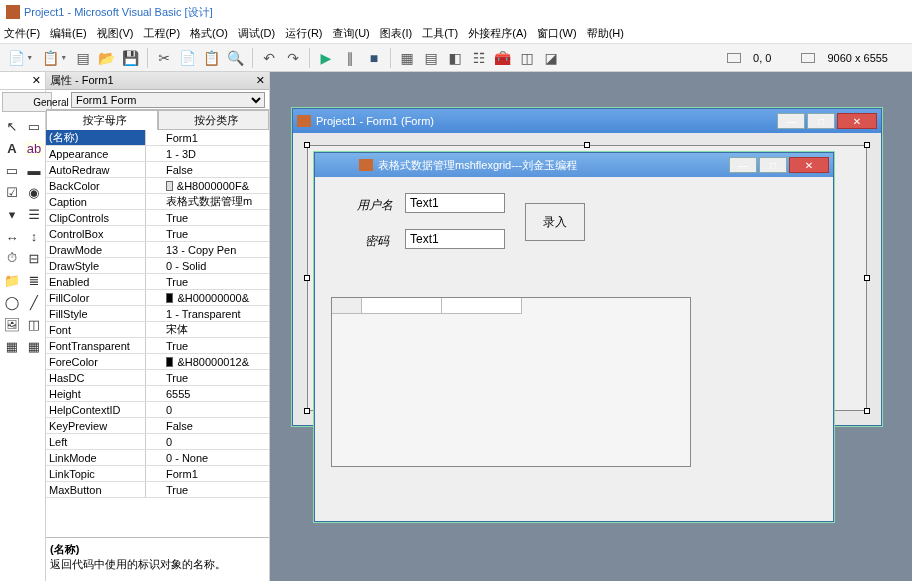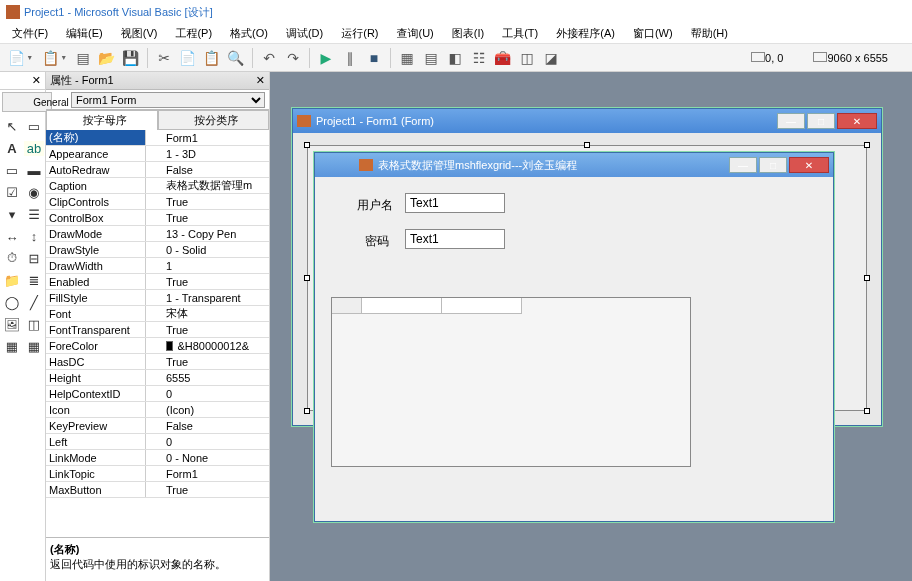--- a/index.html
+++ b/index.html
@@ -1,28 +1,28 @@
 <!DOCTYPE html>
 <html><head>
 <meta charset="utf-8">
 <style>
 * { box-sizing: border-box; margin: 0; padding: 0; font-family: "MS Sans Serif", Tahoma, sans-serif; font-size: 11px; }
 body { background: #fff; width: 912px; height: 581px; overflow: hidden; position: relative; }
 .titlebar { height: 24px; display: flex; align-items: center; padding: 0 6px; color: #2b6fc4; font-size: 13px; }
 .titlebar .icon { width: 14px; height: 14px; margin-right: 4px; background: #b85c2e; display: inline-block; }
 .menubar { height: 20px; display: flex; align-items: center; padding: 0 4px; gap: 10px; border-bottom: 1px solid #e0e0e0; }
-.menubar span { cursor: default; margin-left: 8px; }
+.menubar span { cursor: default; }
 .toolbar { height: 28px; display: flex; align-items: center; padding: 0 4px; gap: 2px; border-bottom: 1px solid #d0d0d0; background: #f4f4f4; }
 .tbtn { width: 22px; height: 22px; display: inline-flex; align-items: center; justify-content: center; border: 1px solid transparent; color: #555; cursor: pointer; }
 .tbtn.dd { width: 32px; position: relative; }
 .tbtn.dd::after { content: "▾"; font-size: 8px; margin-left: 2px; color: #666; }
 .tbtn .g { font-size: 14px; }
 .sep { width: 1px; height: 20px; background: #ccc; margin: 0 3px; }
 .coords { margin-left: auto; display: flex; gap: 30px; padding-right: 20px; }
-.coords span { display: inline-flex; align-items: flex-start; gap: 0; }
+.coords span { display: inline-flex; align-items: center; gap: 12px; }
 .csym { width: 14px; height: 10px; border: 1px solid #888; }
 .main { display: flex; height: calc(581px - 24px - 20px - 28px); }
 .toolbox { width: 46px; background: #fff; border-right: 1px solid #d0d0d0; display: flex; flex-direction: column; }
 .toolbox-closer { height: 18px; display: flex; justify-content: flex-end; align-items: center; padding-right: 4px; border-bottom: 1px solid #d0d0d0; }
 .toolbox-tab { writing-mode: horizontal-tb; height: 20px; border: 1px solid #bbb; background: #f0f0f0; margin: 2px; display: flex; align-items: center; justify-content: center; font-size: 10px; padding-left: 48px; }
 .tool-grid { display: grid; grid-template-columns: 1fr 1fr; gap: 2px; padding: 2px; }
 .tool { width: 20px; height: 20px; display: flex; align-items: center; justify-content: center; border: 1px solid transparent; cursor: pointer; color: #333; }
 .tool .g { font-size: 13px; }
 .prop-panel { width: 224px; display: flex; flex-direction: column; border-right: 1px solid #d0d0d0; }
 .prop-title { height: 18px; background: linear-gradient(#e8e8e8,#d8d8d8); display: flex; align-items: center; justify-content: space-between; padding: 0 4px; border-bottom: 1px solid #bbb; text-align: right; }
@@ -44,21 +44,21 @@
 .mdi-titlebar { height: 24px; background: linear-gradient(#6ba5e7,#4a89d8); display: flex; align-items: center; padding: 0 4px; color: #fff; font-size: 12px; }
 .mdi-titlebar.inner { background: linear-gradient(#7cb3ea,#5a95dc); padding-left: 44px; }
 .mdi-titlebar .icon { width: 14px; height: 12px; margin-right: 5px; background: #c96a32; }
 .winbtns { margin-left: auto; display: flex; gap: 2px; }
 .wbtn { width: 28px; height: 16px; background: #eee; border: 1px solid #8aa; display: flex; align-items: center; justify-content: center; font-size: 10px; cursor: pointer; }
 .wbtn.close { background: #d9534f; color: #fff; border-color: #a33; width: 40px; }
 .mdi-body { position: relative; background: #e8e8e8; }
 .form-surface { position: absolute; left: 14px; top: 12px; right: 14px; bottom: 14px; background: #efefef; border: 1px solid #888; }
 .form-surface.dotted { background-image: radial-gradient(#999 0.6px, transparent 0.6px); background-size: 8px 8px; }
 .sel-handle { position: absolute; width: 6px; height: 6px; background: #fff; border: 1px solid #000; }
-.ctl-label { position: absolute; font-size: 12px; }
+.ctl-label { position: absolute; font-size: 12px; font-style: italic; }
 .ctl-text { position: absolute; background: #fff; border: 1px solid #888; padding: 2px 4px; font-size: 12px; }
 .ctl-button { position: absolute; background: #efefef; border: 1px solid #888; display: flex; align-items: center; justify-content: center; font-size: 12px; cursor: pointer; }
 .ctl-grid { position: absolute; background: #f5f5f5; border: 1px solid #888; }
 .ctl-grid .ghdr { display: flex; }
 .ctl-grid .gcell { border-right: 1px solid #bbb; border-bottom: 1px solid #bbb; height: 16px; background: #eee; }
 .x { cursor: pointer; font-size: 11px; }
 </style>
 </head>
 <body>
 
@@ -174,21 +174,21 @@
       <div class="tool">
           <span class="g">↖</span>
         </div>
       <div class="tool">
           <span class="g">▭</span>
         </div>
       <div class="tool">
           <span class="g" style="font-weight:bold">A</span>
         </div>
       <div class="tool">
-          <span class="g" style="background:#ffe;color:#0f766e;padding:0 3px">ab</span>
+          <span class="g" style="background:#ffe;color:#701a75;padding:0 3px">ab</span>
         </div>
       <div class="tool">
           <span class="g">▭</span>
         </div>
       <div class="tool">
           <span class="g">▬</span>
         </div>
       <div class="tool">
           <span class="g">☑</span>
         </div>
@@ -261,46 +261,50 @@
         </div>
         <div class="prow">
           <div class="pname">Appearance</div>
           <div class="pval">1 - 3D</div>
         </div>
         <div class="prow">
           <div class="pname">AutoRedraw</div>
           <div class="pval">False</div>
         </div>
         <div class="prow">
+          <div class="pname">BackColor</div>
+          <div class="pval"><span class="swatch" style="background: rgb(224, 224, 224);"></span>&amp;H8000000F&amp;</div>
+        </div>
+        <div class="prow">
           <div class="pname">Caption</div>
           <div class="pval">表格式数据管理m</div>
         </div>
         <div class="prow">
           <div class="pname">ClipControls</div>
           <div class="pval">True</div>
         </div>
         <div class="prow">
           <div class="pname">ControlBox</div>
           <div class="pval">True</div>
         </div>
         <div class="prow">
           <div class="pname">DrawMode</div>
           <div class="pval">13 - Copy Pen</div>
         </div>
         <div class="prow">
           <div class="pname">DrawStyle</div>
           <div class="pval">0 - Solid</div>
         </div>
         <div class="prow">
-          <div class="pname">DrawWidth</div>
-          <div class="pval">1</div>
-        </div>
-        <div class="prow">
           <div class="pname">Enabled</div>
           <div class="pval">True</div>
+        </div>
+        <div class="prow">
+          <div class="pname">FillColor</div>
+          <div class="pval"><span class="swatch" style="background: rgb(0, 0, 0);"></span>&amp;H00000000&amp;</div>
         </div>
         <div class="prow">
           <div class="pname">FillStyle</div>
           <div class="pval">1 - Transparent</div>
         </div>
         <div class="prow">
           <div class="pname">Font</div>
           <div class="pval">宋体</div>
         </div>
         <div class="prow">
@@ -315,24 +319,20 @@
           <div class="pname">HasDC</div>
           <div class="pval">True</div>
         </div>
         <div class="prow">
           <div class="pname">Height</div>
           <div class="pval">6555</div>
         </div>
         <div class="prow">
           <div class="pname">HelpContextID</div>
           <div class="pval">0</div>
-        </div>
-        <div class="prow">
-          <div class="pname">Icon</div>
-          <div class="pval">(Icon)</div>
         </div>
         <div class="prow">
           <div class="pname">KeyPreview</div>
           <div class="pval">False</div>
         </div>
         <div class="prow">
           <div class="pname">Left</div>
           <div class="pval">0</div>
         </div>
         <div class="prow">
@@ -386,20 +386,21 @@
                 <div class="wbtn">—</div>
                 <div class="wbtn">□</div>
                 <div class="wbtn close">✕</div>
               </div>
             </div>
             <div class="mdi-body dotted form-surface" style="position:relative; height:calc(100% - 24px); left:0;top:0;right:0;bottom:0;border:none;">
               <span class="ctl-label" style="left:42px; top:20px">用户名</span>
               <div class="ctl-text" style="left:90px; top:16px; width:100px; height:20px">Text1</div>
               <span class="ctl-label" style="left:50px; top:56px">密码</span>
               <div class="ctl-text" style="left:90px; top:52px; width:100px; height:20px">Text1</div>
+              <div class="ctl-button" style="left:210px; top:26px; width:60px; height:38px">录入</div>
               <div class="ctl-grid" style="left:16px; top:120px; width:360px; height:170px">
                 <div class="ghdr">
                   <div class="gcell" style="width:30px"></div>
                   <div class="gcell" style="width:80px;background:#fff"></div>
                   <div class="gcell" style="width:80px;background:#fff"></div>
                 </div>
               </div>
             </div>
           </div>
         </div>

